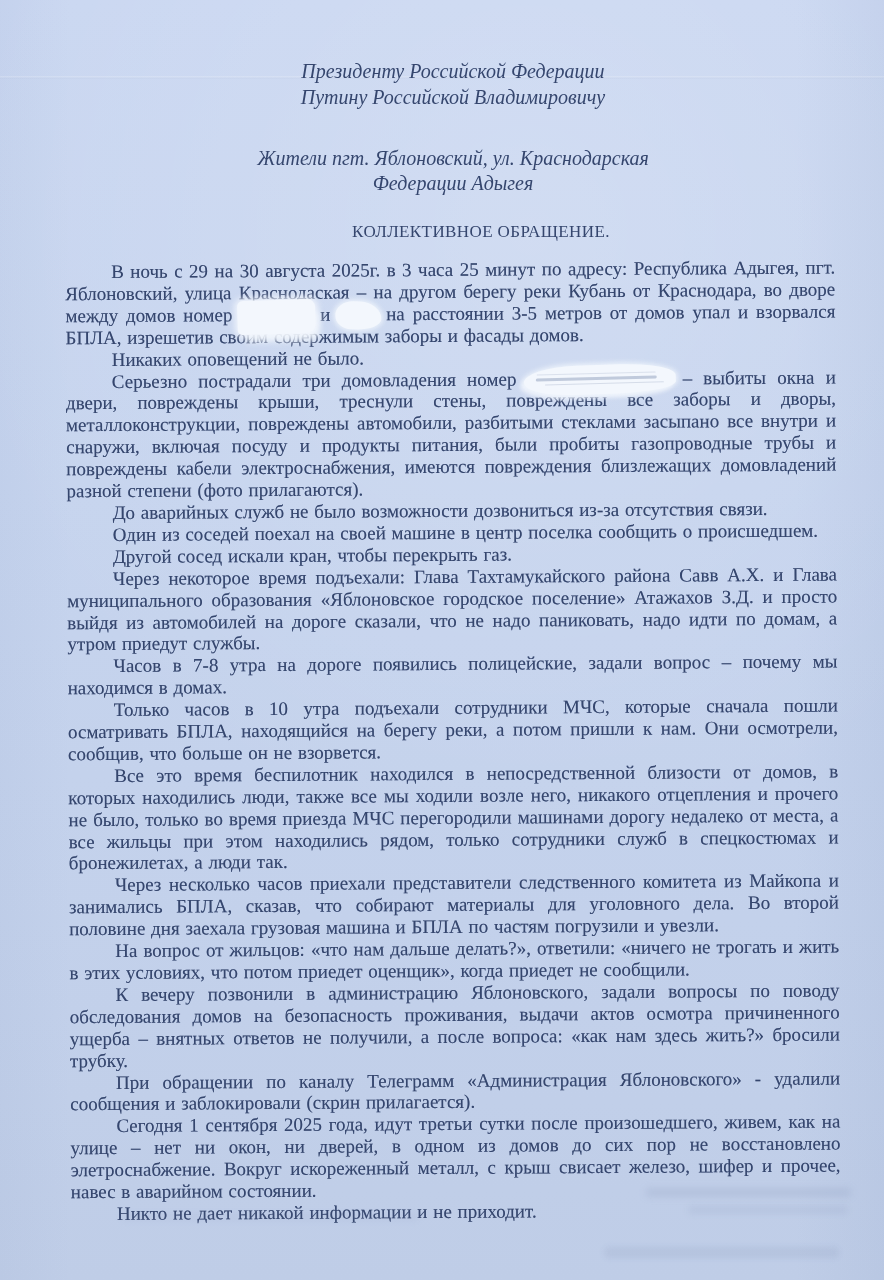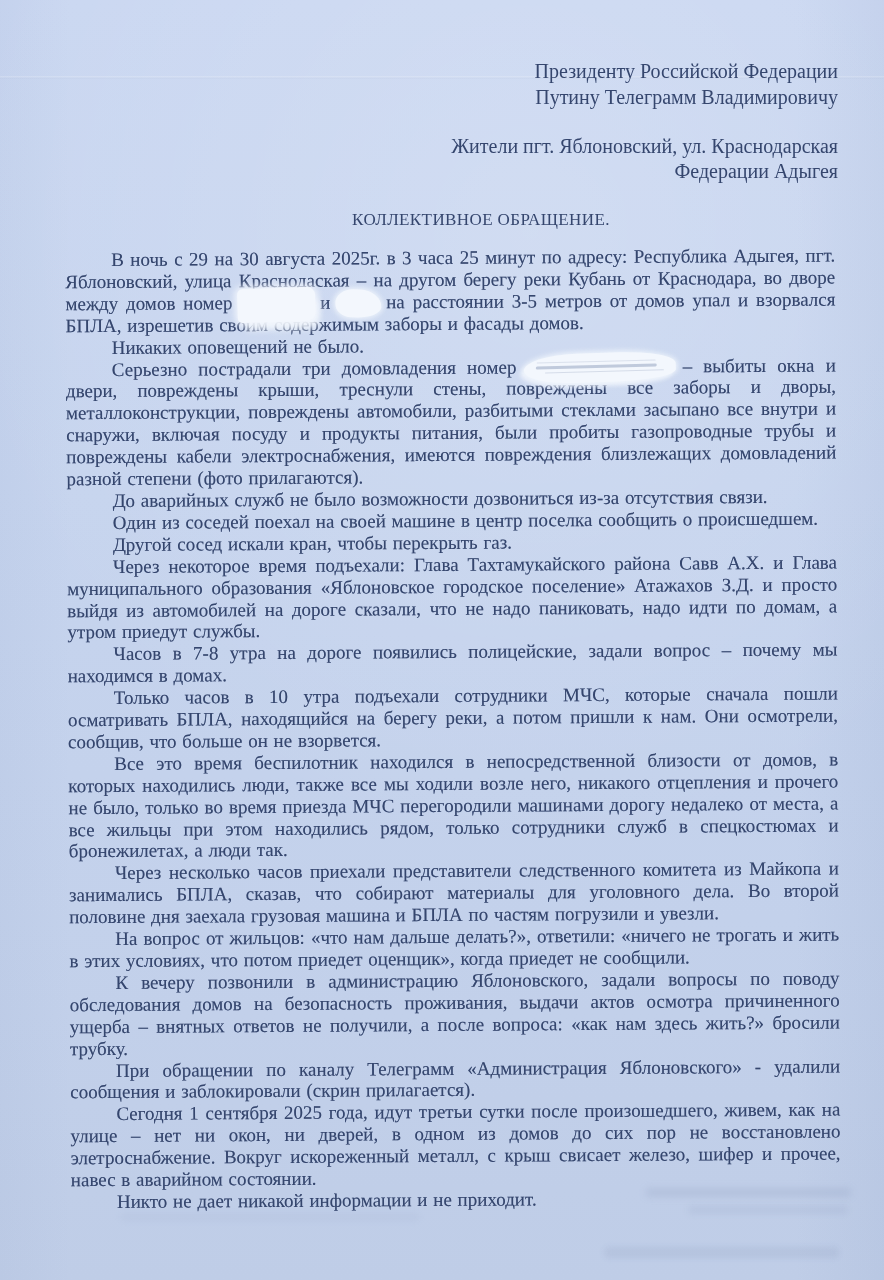--- a/index.html
+++ b/index.html
@@ -23,23 +23,23 @@
     position:absolute;left:0;top:76px;width:100%;height:3px;
     background:linear-gradient(180deg, rgba(255,255,255,0.45), rgba(120,140,180,0.14));
     opacity:.5;
   }
 
   .content{
     position:absolute;
     left:68px; right:46px; top:58px;
   }
 
-  .recipient, .sender{ text-align:right; }
+  .recipient, .sender{ text-align:center;font-style:italic; }
   .recipient .line{ font-size:20px; line-height:26px; }
-  .sender{ margin-top:24px; }
+  .sender{ margin-top:36px; }
   .sender .line{ font-size:20px; line-height:25px; }
 
   .title{
     margin-top:24px;
     text-align:center;
     padding-left:56px;            
     font-size:17px;
     letter-spacing:.4px;
     line-height:24px;
   }
@@ -104,21 +104,21 @@
 </head>
 <body>
 
 <div class="page">
   <div class="fold"></div>
 
   <div class="content">
 
     <div class="recipient">
       <div class="line">Президенту Российской Федерации</div>
-      <div class="line">Путину Телеграмм Владимировичу</div>
+      <div class="line">Путину Российской Владимировичу</div>
     </div>
 
     <div class="sender">
       <div class="line">Жители пгт. Яблоновский, ул. Краснодарская</div>
       <div class="line">Федерации Адыгея</div>
     </div>
 
     <div class="title">КОЛЛЕКТИВНОЕ ОБРАЩЕНИЕ.</div>
 
     <div class="letter-body">

